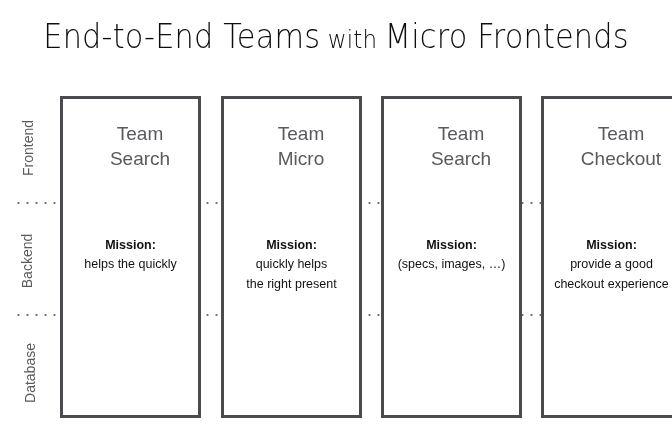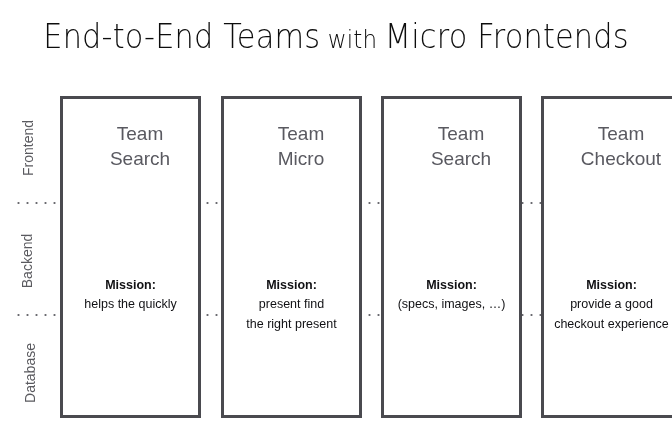--- a/index.html
+++ b/index.html
@@ -106,21 +106,20 @@
     text-align: center;
     color: #111114;
     font-size: 12.5px;
     line-height: 1.55;
     font-family: "Liberation Sans", sans-serif;
     white-space: nowrap;
   }
   .mission-heading {
     display: block;
     font-weight: bold;
-    margin-top: 40px;
   }
   .mission-line { display: block; }
 </style>
 </head>
 <body>
 
 <div id="slide-title">
   <span class="ttl-main">End-to-End Teams</span><span class="ttl-small"> with </span><span class="ttl-main">Micro Frontends</span>
 </div>
 
@@ -148,21 +147,21 @@
   </div>
 </div>
 
 <div class="team-box" id="team-box-1">
   <div class="team-name">
     <span class="tn-line">Team</span>
     <span class="tn-line">Micro</span>
   </div>
   <div class="team-mission">
     <span class="mission-heading">Mission:</span>
-    <span class="mission-line">present find</span>
+    <span class="mission-line">quickly helps</span>
     <span class="mission-line">the right present</span>
   </div>
 </div>
 
 <div class="team-box" id="team-box-2">
   <div class="team-name">
     <span class="tn-line">Team</span>
     <span class="tn-line">Search</span>
   </div>
   <div class="team-mission">

